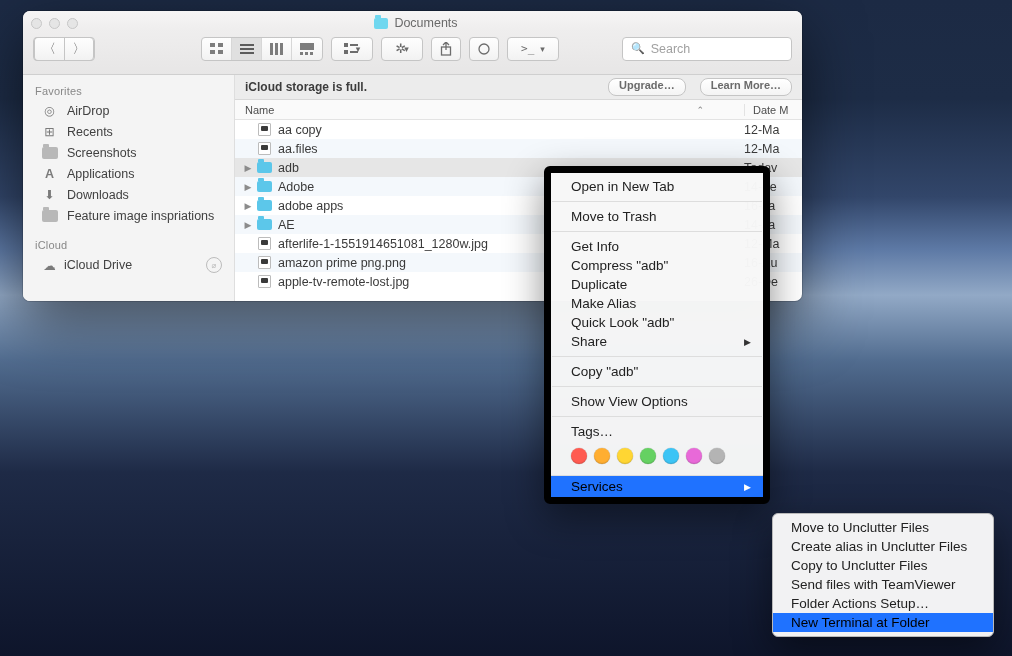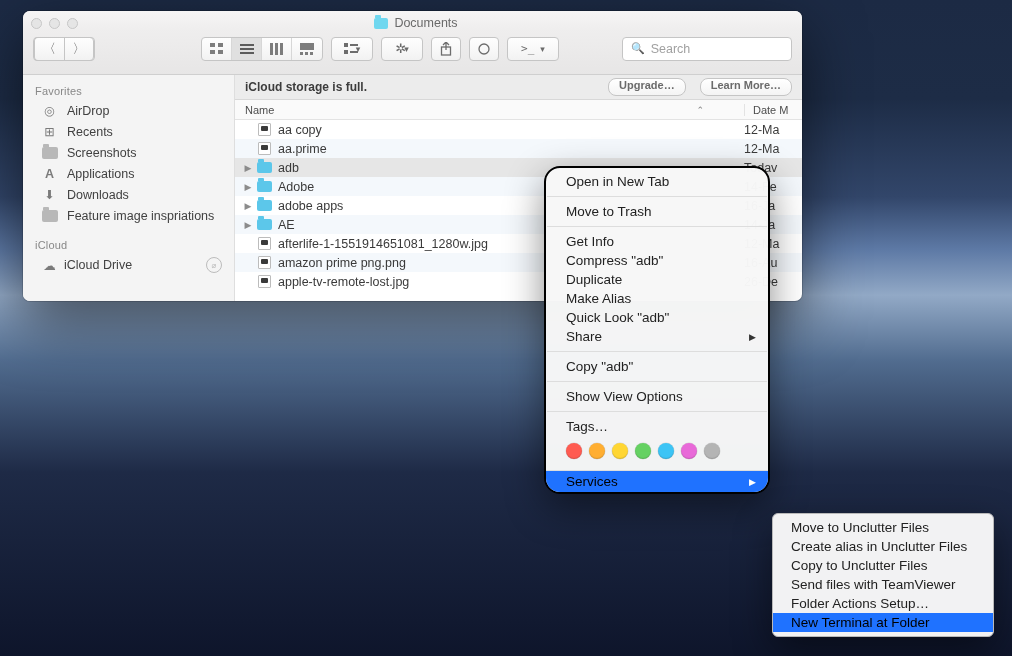--- a/index.html
+++ b/index.html
@@ -75,21 +75,21 @@
   .fold::before{content:"";position:absolute;top:-3px;left:1px;width:6px;height:3px;background:#5cc7ea;border-radius:1px 1px 0 0;}
   .thumb{width:13px;height:13px;background:#fff;border:1px solid #bcbcbc;border-radius:1px;position:relative;}
   .thumb::after{content:"";position:absolute;inset:2px 2px 4px 2px;background:#3a3a3a;border-radius:1px;}
   .file-name{flex:1; white-space:nowrap; overflow:hidden; text-overflow:ellipsis;}
   .file-date{width:58px; text-align:left; white-space:nowrap; overflow:hidden;}
 
   
   .ctxmenu {
     position:absolute; left:544px; top:166px; width:226px;
     background: rgba(247,247,247,0.98);
-    border:2px solid #000000; border-radius:16px;
+    border:7px solid #000000; border-radius:6px;
     box-shadow: 0 14px 38px rgba(0,0,0,.45);
     padding:4px 0 0 0; overflow:hidden;
     font-size:13.5px;
   }
   .mi{ padding:2px 20px 2px 20px; color:#222; position:relative; height:19px; display:flex; align-items:center;}
   .mi.has-sub::after{content:"▶"; position:absolute; right:12px; font-size:9px; color:#333;}
   .msep{ height:1px; background:#dddddd; margin:5px 1px;}
   .mi.hl{ background:#1f72ff; color:#000000;}
   .mi.hl.has-sub::after{color:#fff;}
   .mi.srv{height:21px;}
@@ -271,21 +271,21 @@
               <span class="thumb"></span>
             </span>
             <span class="file-name">aa copy</span>
             <span class="file-date">12-Ma</span>
           </div>
           <div class="row">
             <span class="disc"></span>
             <span class="ficon">
               <span class="thumb"></span>
             </span>
-            <span class="file-name">aa.prime</span>
+            <span class="file-name">aa.files</span>
             <span class="file-date">12-Ma</span>
           </div>
           <div class="row sel">
             <span class="disc">▶</span>
             <span class="ficon">
               <span class="fold"></span>
             </span>
             <span class="file-name">adb</span>
             <span class="file-date">Todav</span>
           </div>

